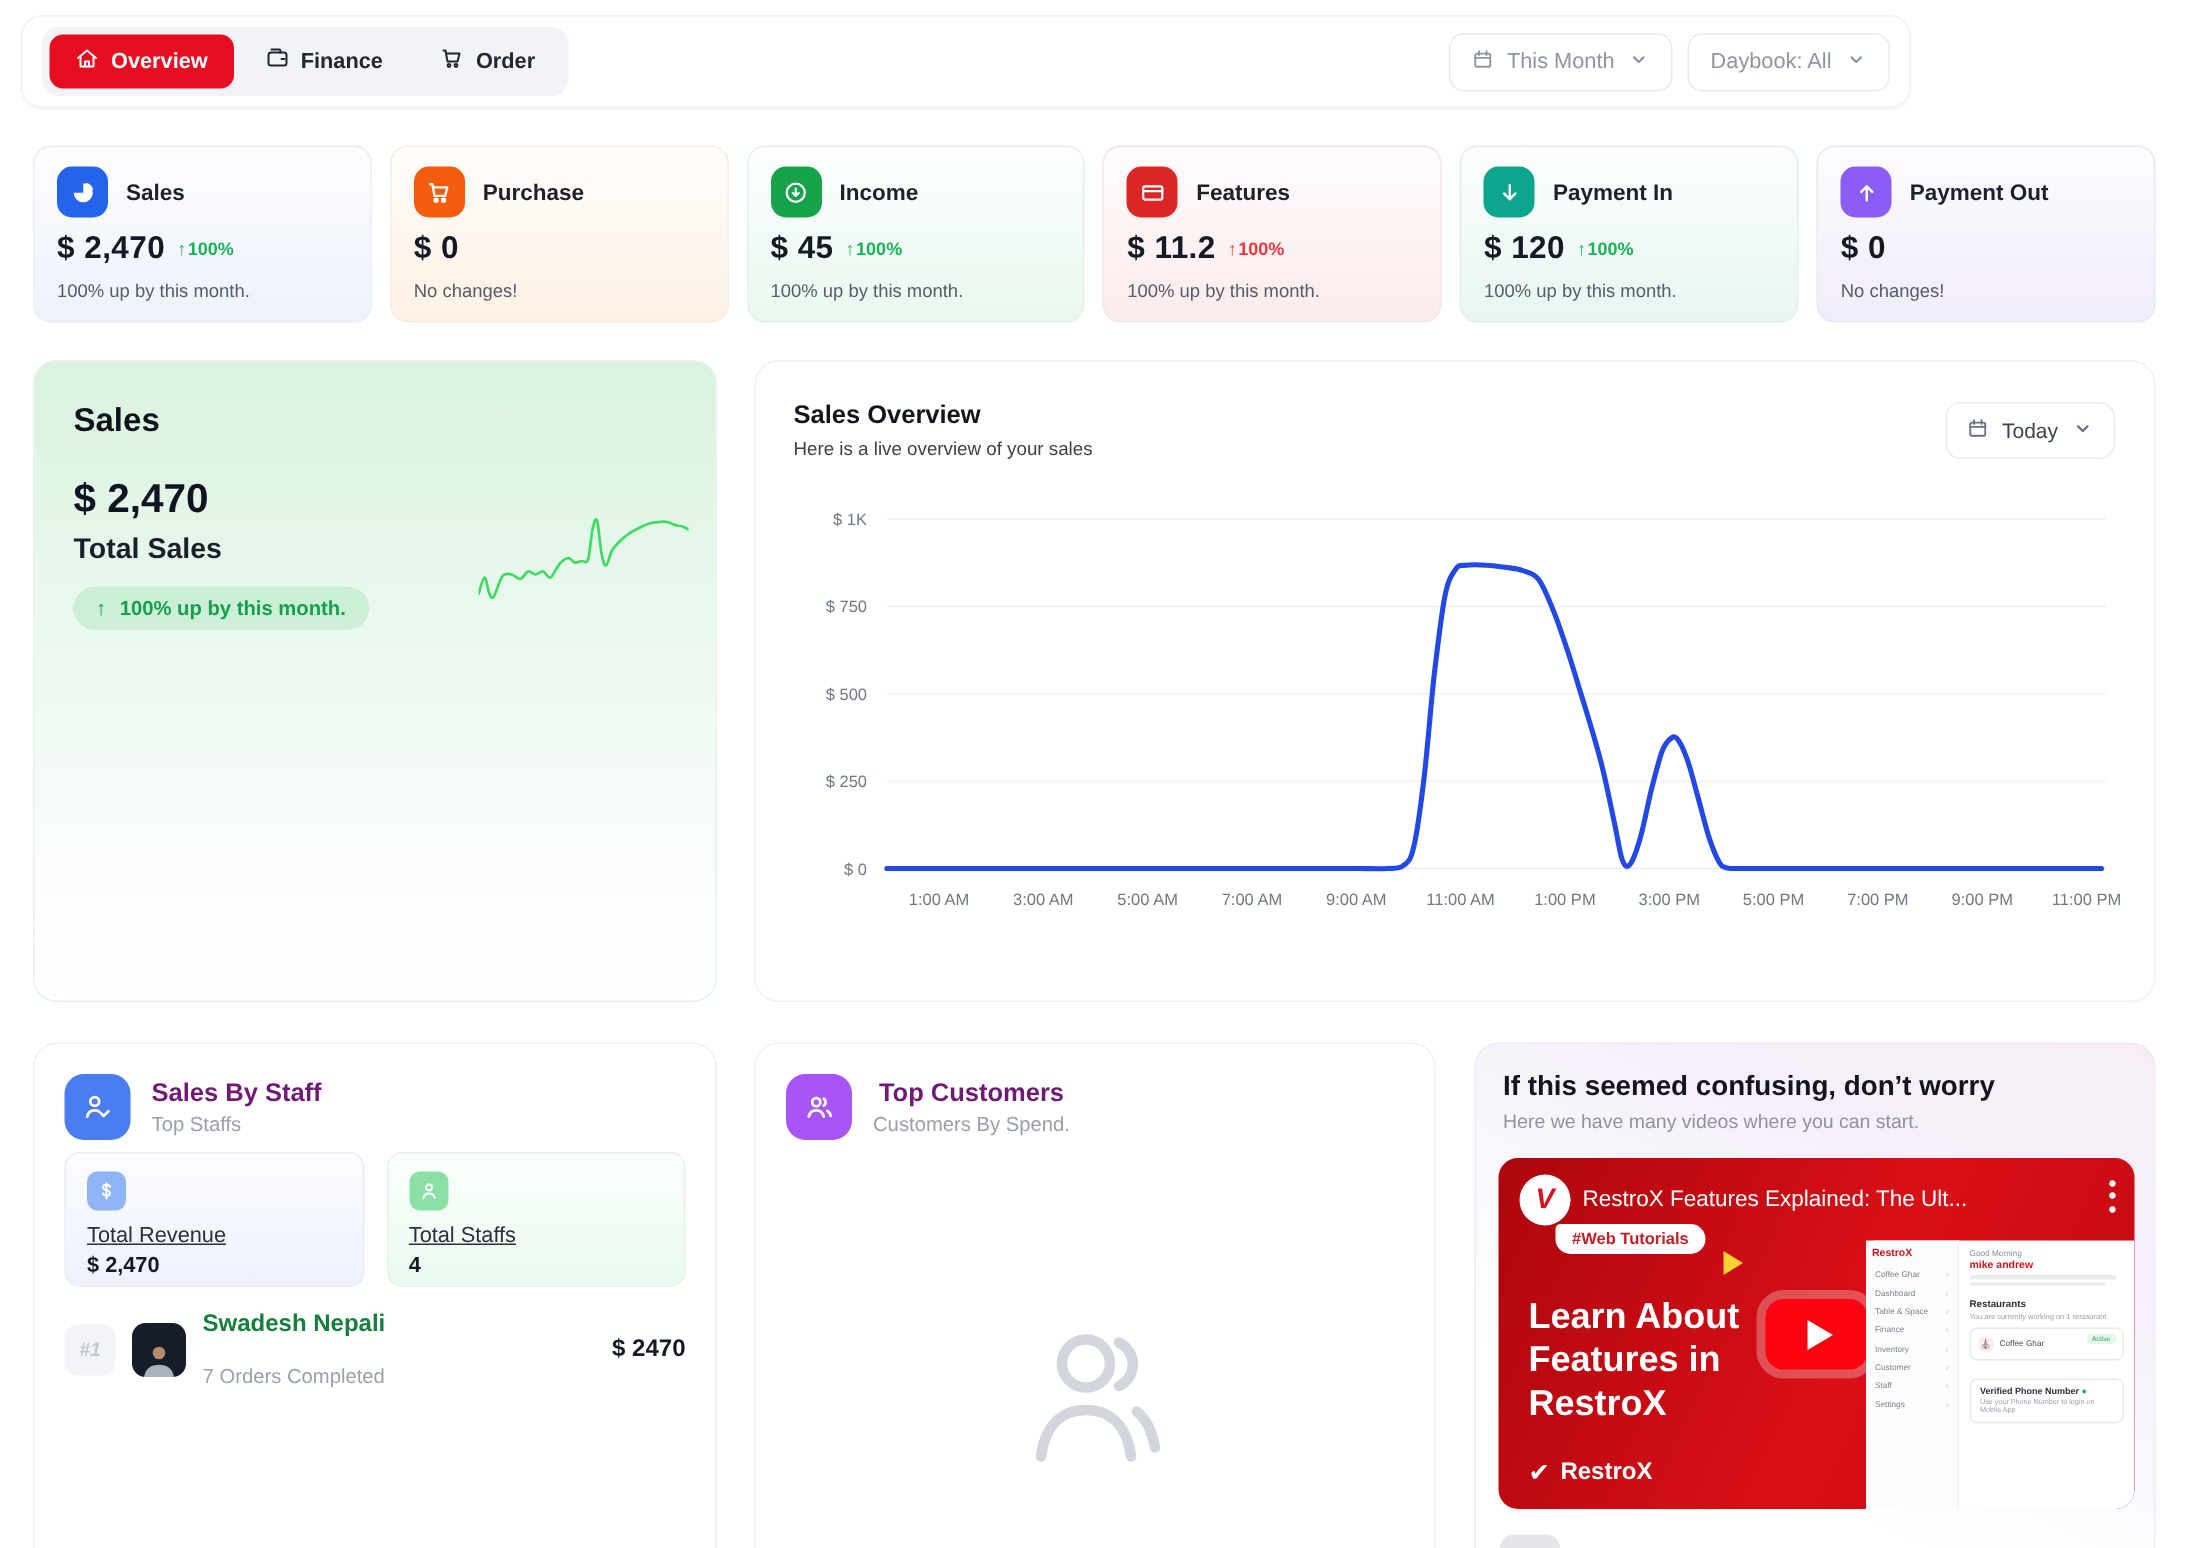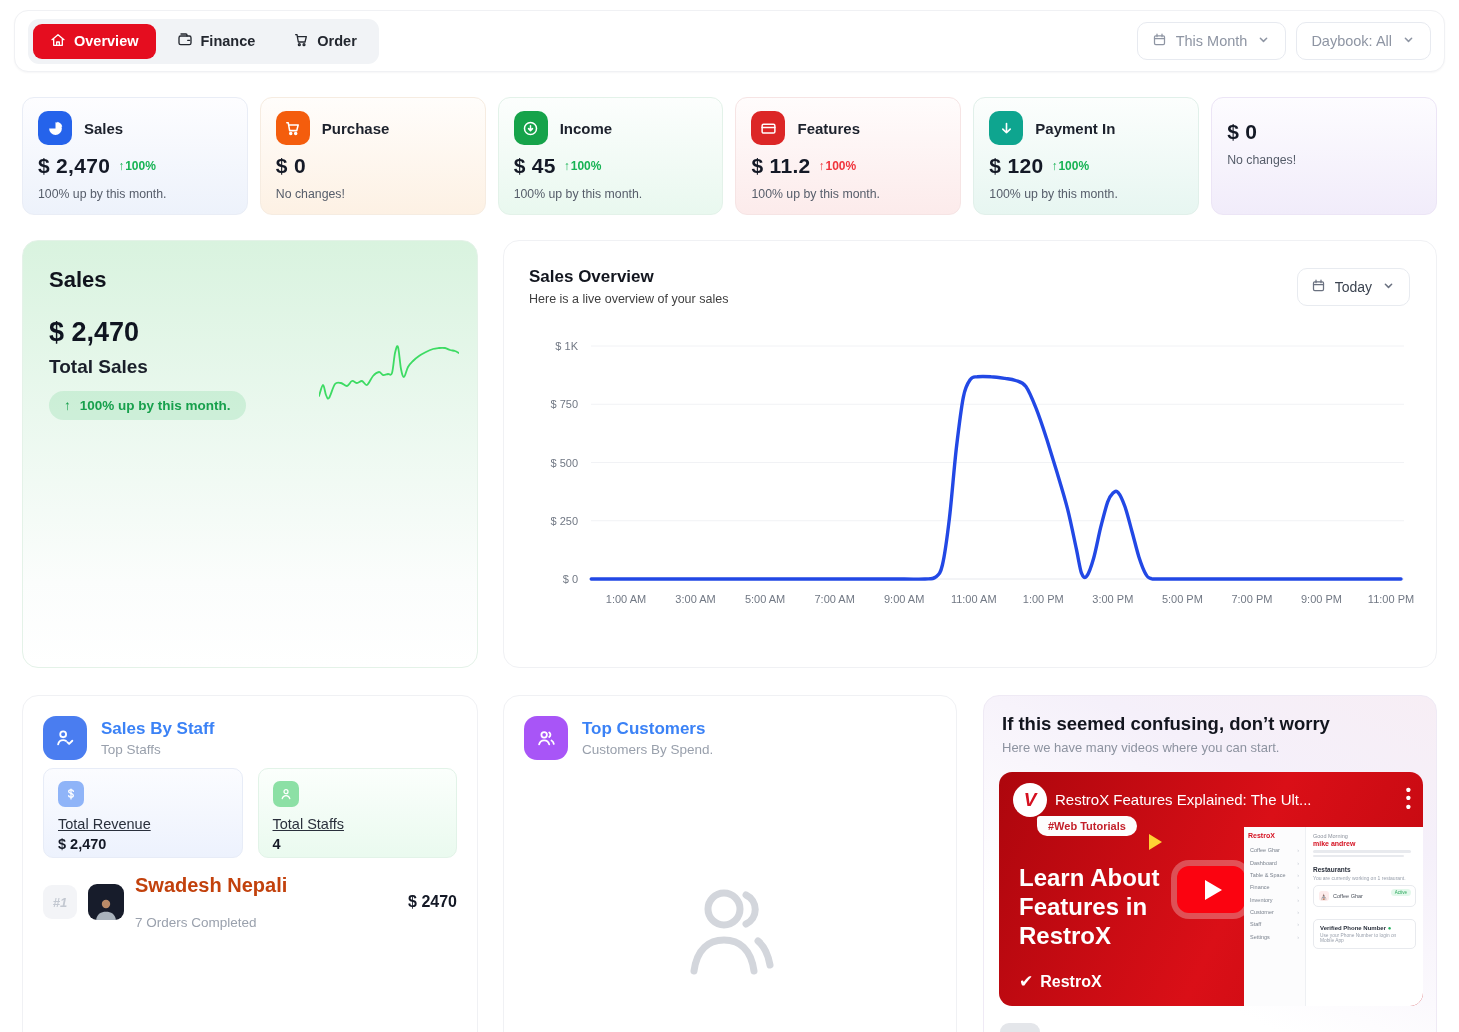--- a/index.html
+++ b/index.html
@@ -4,21 +4,21 @@
 <style>
   * { margin:0; padding:0; box-sizing:border-box; }
   html,body { width:1459px; height:1032px; }
   body {
     position:relative; overflow:hidden; background:#ffffff;
     font-family:"Liberation Sans","DejaVu Sans",sans-serif; color:#171b26;
   }
   .card { position:absolute; background:#fff; border:1px solid #f0f1f4; border-radius:16px; }
 
   
-  .topbar { left:14px; top:10px; width:1431px; height:62px; border-radius:14px;
+  .topbar { left:14px; top:10px; width:1260px; height:62px; border-radius:14px;
             display:flex; align-items:center; padding:0 13px;
             box-shadow:0 1px 2px rgba(16,24,40,.04); }
   .tabgroup { background:#f1f3f6; border-radius:11px; padding:5px; display:flex; gap:4px; }
   .tab { display:flex; align-items:center; gap:8px; padding:8px 17px; border-radius:9px;
          font-size:14.5px; font-weight:700; color:#23272f; cursor:pointer; }
   .tab svg { width:16px; height:16px; }
   .tab.active { background:#e50d1f; color:#fff; }
   .topbar-right { margin-left:auto; display:flex; gap:10px; }
   .select-btn { display:flex; align-items:center; gap:9px; border:1px solid #e7eaf0; border-radius:10px;
                 padding:9px 14px; font-size:14.5px; color:#8e95a3; background:#fff; cursor:pointer; }
@@ -73,36 +73,36 @@
     background:#fff; cursor:pointer; }
   .today-btn svg { width:15px; height:15px; color:#6a7180; }
   #chart { position:absolute; left:0; top:0; }
   .tick-label { font-size:11px; fill:#717884; }
 
   
   .staff-card { left:22px; top:695px; width:456px; height:360px; }
   .card-head { position:absolute; left:20px; top:20px; display:flex; gap:14px; align-items:center; }
   .head-ico { width:44px; height:44px; border-radius:13px; display:flex; align-items:center; justify-content:center; }
   .head-ico svg { width:22px; height:22px; }
-  .head-title { font-size:17px; font-weight:800; color:#3b82f6; }
+  .head-title { font-size:17px; font-weight:800; color:#701a75;text-align:center; }
   .head-sub { font-size:13.5px; color:#99a0ac; margin-top:3px; }
   .tiles { position:absolute; left:20px; right:20px; top:72px; display:flex; gap:15px; }
   .tile { flex:1; border-radius:10px; padding:12px 14px; height:90px; }
   .tile.rev { background:linear-gradient(180deg,#fbfcff 0%,#edf2fd 100%); border:1px solid #e7ecf7; }
   .tile.staffs { background:linear-gradient(180deg,#fbfffc 0%,#eafaef 100%); border:1px solid #e2f3e8; }
   .tile-ico { width:26px; height:26px; border-radius:7px; display:flex; align-items:center; justify-content:center; color:#fff; }
   .tile-ico.blue { background:#8fb4f8; } .tile-ico.green { background:#8ce0a5; }
   .tile-ico svg { width:14px; height:14px; }
   .tile-label { font-size:14.5px; color:#2a303c; margin-top:9px;text-decoration:underline; }
   .tile-val { font-size:14.5px; font-weight:800; color:#141926; margin-top:4px; }
   .staff-row { position:absolute; left:20px; right:20px; top:178px; display:flex; align-items:center; gap:11px; }
   .rank-pill { width:34px; height:34px; border-radius:9px; background:#f3f4f7; color:#c3c8d1;
     font-size:13px; font-weight:800; font-style:italic; display:flex; align-items:center; justify-content:center; }
   .avatar { width:36px; height:36px; border-radius:9px; background:#171c2b; display:flex; align-items:flex-end; justify-content:center; overflow:hidden; }
-  .staff-name { font-size:20px; font-weight:700; color:#c2410c; }
+  .staff-name { font-size:16px; font-weight:700; color:#15803d; }
   .staff-meta { font-size:13.5px; color:#9aa1ad; margin-top:18px; }
   .staff-amt { margin-left:auto; font-size:16px; font-weight:800; color:#141926; }
 
   .customers-card { left:503px; top:695px; width:454px; height:360px; }
   .empty { position:absolute; left:0; right:0; top:185px; text-align:center; }
   .empty-text { font-size:17px; font-weight:700; color:#c9cdd4; margin-top:14px; }
 
   
   .video-card { left:983px; top:695px; width:454px; height:360px; border:1px solid #efeaf5;
     background:linear-gradient(205deg,#f7eef5 0%,#f5f0fa 28%,#ffffff 72%); }
@@ -298,20 +298,28 @@
       <span class="stat-val">$ 120</span>
       <span class="delta green">
           <span>↑</span>
           <span>100%</span>
         </span>
     </div>
     <div class="stat-note">100% up by this month.</div>
   </div>
 
   <div class="stat payout">
+    <div class="stat-head">
+      <span class="stat-ico bg-purple ico-white">
+        <svg viewBox="0 0 24 24" fill="none" stroke="currentColor" stroke-width="2.3" stroke-linecap="round" stroke-linejoin="round">
+            <path d="M12 19V6M6.8 11.2 12 6l5.2 5.2"></path>
+          </svg>
+      </span>
+      <span class="stat-title">Payment Out</span>
+    </div>
     <div class="stat-val-row">
       <span class="stat-val">$ 0</span>
     </div>
     <div class="stat-note">No changes!</div>
   </div>
 </div>
 
 <div class="card sales-card">
   <h2>Sales</h2>
   <div class="sales-big">$ 2,470</div>

